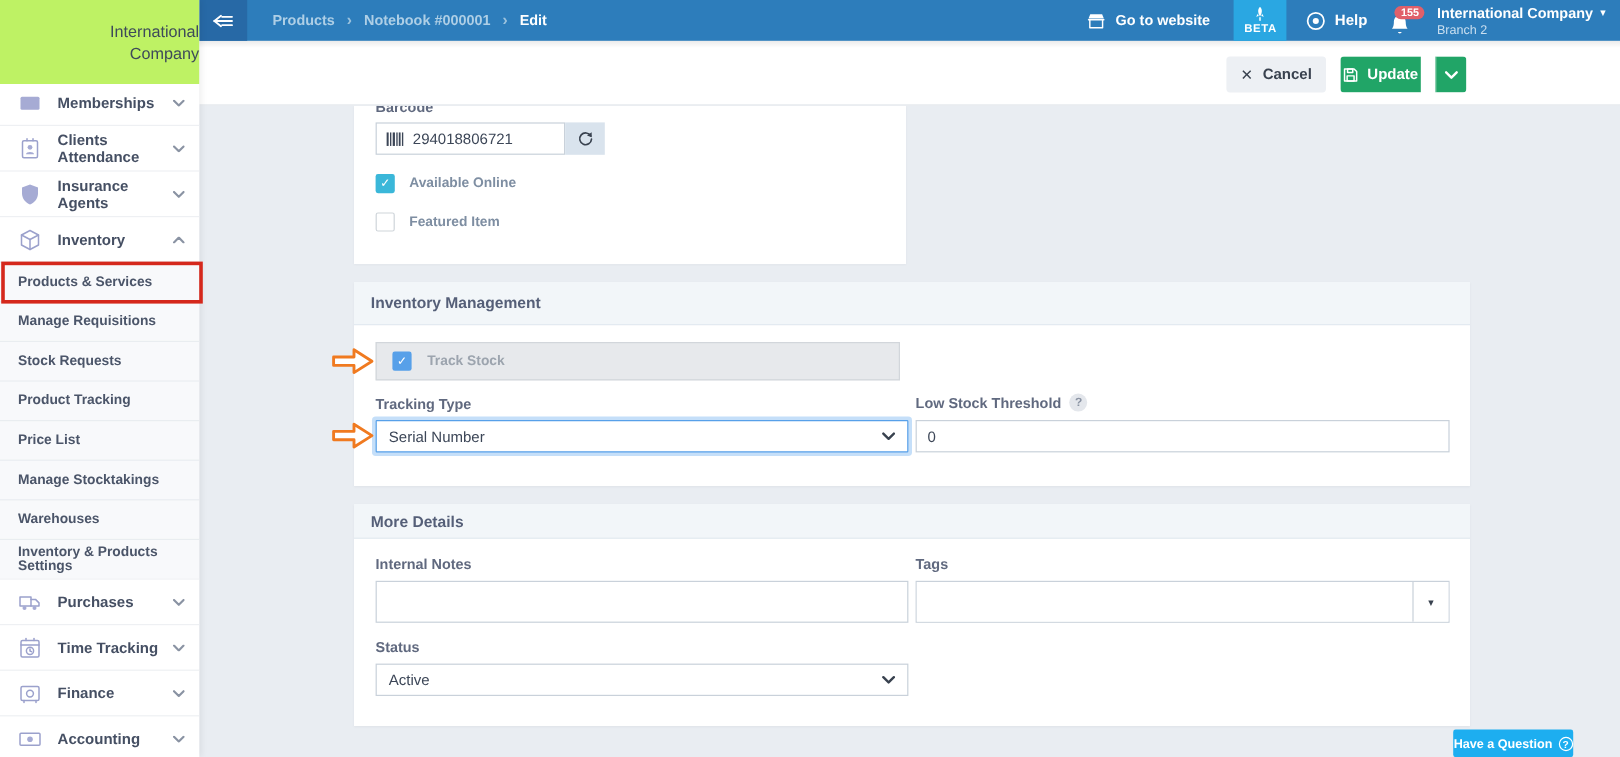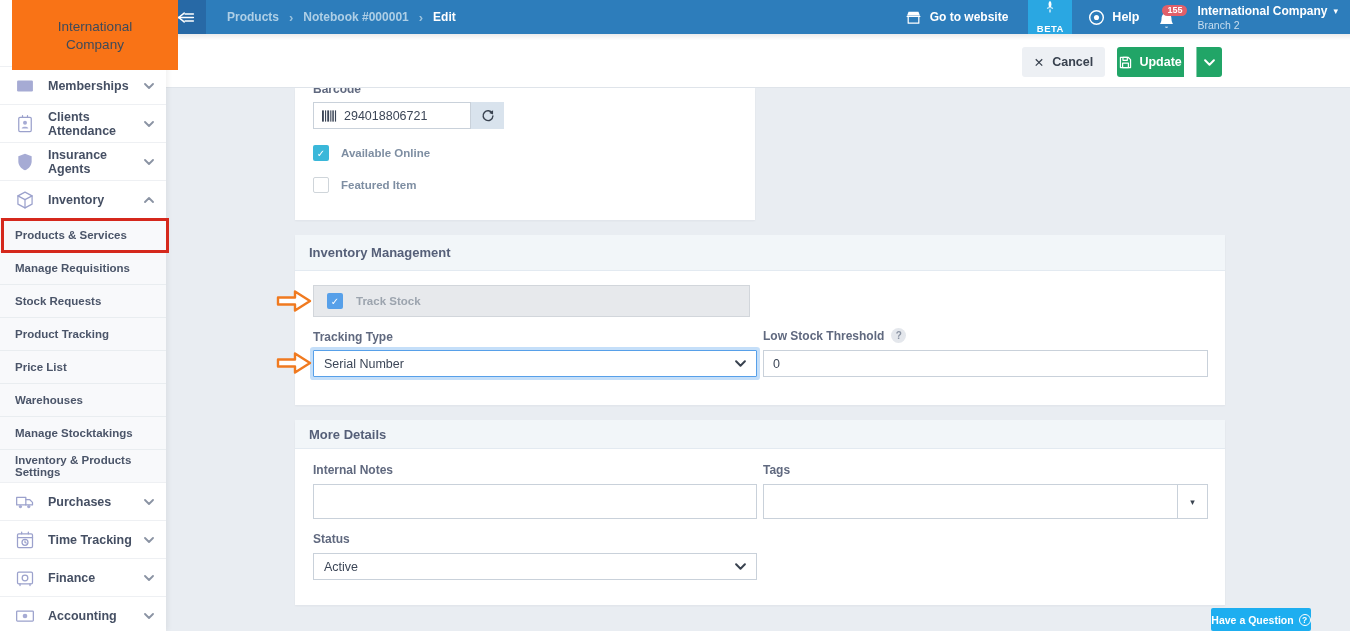--- a/index.html
+++ b/index.html
@@ -3,22 +3,22 @@
 <meta charset="utf-8">
 <style>
   * { margin:0; padding:0; box-sizing:border-box; }
   html,body { width:1350px; height:631px; }
   body { font-family:"Liberation Sans","DejaVu Sans",sans-serif; background:#e9edf2; }
   .app { position:relative; width:1350px; height:631px; overflow:hidden; background:#e9edf2; }
 
   
   .sidebar { position:absolute; left:0; top:0; width:166px; height:631px; background:#fff;
              box-shadow:2px 0 5px rgba(0,0,0,.06); z-index:20; }
-  .logo { position:absolute; left:12px; top:0; width:166px; height:70px; background:#f97316; z-index:3;
-          display:flex; flex-direction:column; align-items:center; justify-content:center; gap:3px; }
+  .logo { position:absolute; left:0; top:0; width:166px; height:70px; background:#bef264; z-index:3;
+          display:flex; flex-direction:column; align-items:flex-end; justify-content:center; gap:3px; }
   .logo div { font-size:13.5px; color:#3e4a5a; }
   .menu { position:absolute; left:0; top:66px; width:166px; }
   .m-item { height:38px; display:flex; align-items:center; padding:0 12px 0 15px;
             border-top:1px solid #eef0f3; background:#fff; cursor:pointer; }
   .m-item .mi-icon { width:20px; height:20px; margin-right:13px; flex:none; }
   .m-item .mi-label { flex:1; font-size:12.5px; font-weight:bold; color:#454f63; }
   .chev { width:10px; height:6px; flex:none; }
   .chev polyline { fill:none; stroke:#8a93a3; stroke-width:1.8; stroke-linecap:round; stroke-linejoin:round; }
   .chev.up { transform:rotate(180deg); }
   .s-item { height:33px; display:flex; align-items:center; padding:0 10px 0 15px;
@@ -36,21 +36,21 @@
   .collapse-btn { width:40px; height:34px; background:#2769a6; display:flex; align-items:center;
                   justify-content:center; cursor:pointer; flex:none; }
   .crumbs { display:flex; align-items:center; gap:10px; margin-left:21px; }
   .crumb { font-size:12px; font-weight:bold; color:#aecfe6; cursor:pointer; }
   .crumb.current { color:#ffffff; }
   .crumb-sep::before { content:"›"; color:#9cc3de; font-size:13px; font-weight:bold; }
   .top-right { margin-left:auto; display:flex; align-items:center; height:34px; }
   .goto { display:flex; align-items:center; gap:8px; color:#ffffff; font-size:12px; font-weight:bold;
           margin-right:20px; cursor:pointer; }
   .beta-tab { width:44px; height:34px; background:#2aa7e2; display:flex; flex-direction:column;
-              align-items:center; justify-content:space-between; cursor:pointer; }
+              align-items:center; justify-content:center; cursor:pointer; }
   .beta-tab span { color:#fff; font-size:9.5px; font-weight:bold; letter-spacing:.5px; margin-top:1px; }
   .help { display:flex; align-items:center; gap:7px; color:#fff; font-size:12.5px; font-weight:bold;
           margin:0 18px 0 16px; cursor:pointer; }
   .bellwrap { position:relative; margin-right:20px; cursor:pointer; width:20px; height:22px; }
   .badge { position:absolute; top:-1px; left:5px; background:#e0606a; color:#fff; font-size:9px;
            font-weight:bold; padding:1px 5px; border-radius:8px; line-height:1; }
   .companyblk { margin-right:12px; cursor:pointer; text-align:left; }
   .companyblk .cname { color:#fff; font-size:12px; font-weight:bold; display:flex; align-items:center; gap:6px; }
   .companyblk .cbranch { color:#c9dff0; font-size:10.5px; margin-top:1px; }
   .caret { font-size:9px; color:#fff; }
@@ -209,24 +209,24 @@
       <div class="s-item">
           <span>Stock Requests</span>
         </div>
       <div class="s-item">
           <span>Product Tracking</span>
         </div>
       <div class="s-item">
           <span>Price List</span>
         </div>
       <div class="s-item">
+          <span>Manage Stocktakings</span>
+        </div>
+      <div class="s-item">
           <span>Warehouses</span>
-        </div>
-      <div class="s-item">
-          <span>Manage Stocktakings</span>
         </div>
       <div class="s-item">
           <span>Inventory &amp; Products Settings</span>
         </div>
 
       <div class="m-item">
         <svg class="mi-icon side-icon" viewBox="0 0 24 24">
             <rect x="2" y="6.5" width="11" height="9"></rect>
             <path d="M13 9 h4.5 l3.5 3.5 V15.5 h-8"></path>
             <circle cx="6.5" cy="17.5" r="2" class="fill"></circle>

